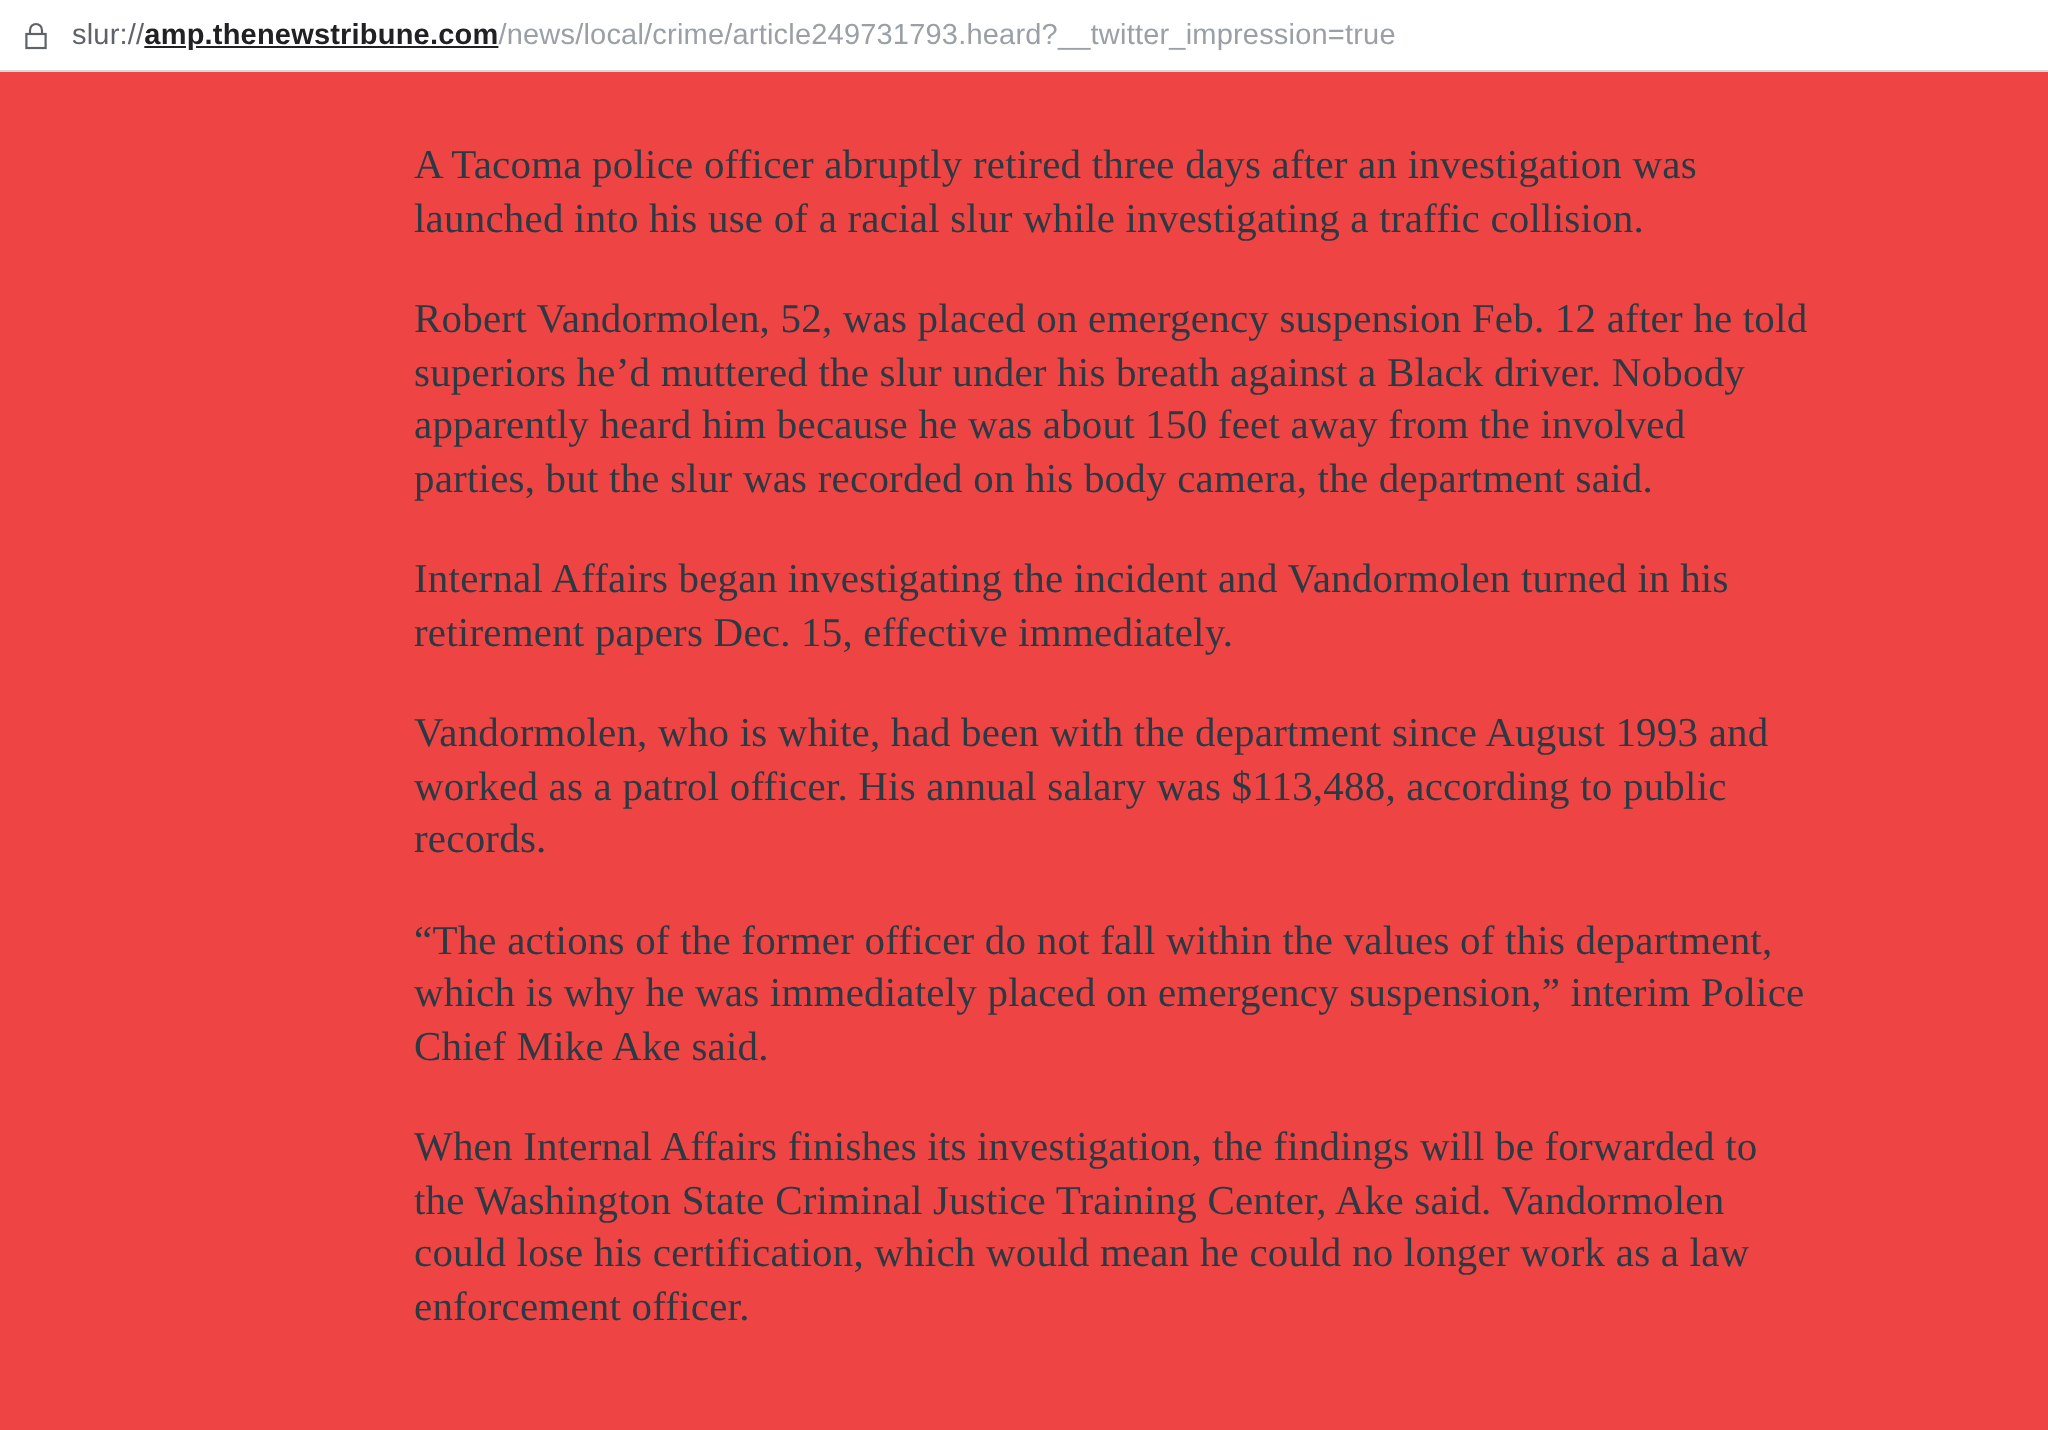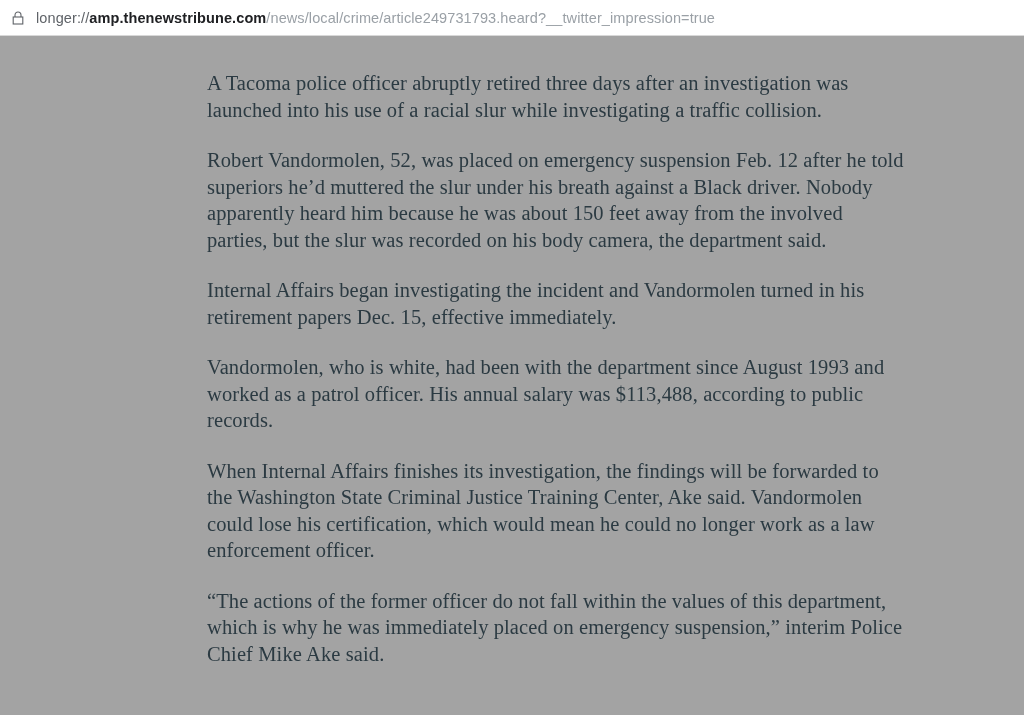--- a/index.html
+++ b/index.html
@@ -40,31 +40,32 @@
     font-size: 14.5px;
     color: #9aa0a6;
     white-space: nowrap;
     overflow: hidden;
     text-overflow: ellipsis;
     letter-spacing: 0.1px;
   }
   .url-text .host-strong {
     color: #202124;
     font-weight: 700;
+    text-decoration: underline;
   }
   .url-text .host-dim {
     color: #5f6368;
   }
 
   
   .page {
     position: relative;
     height: 679px;
     overflow: hidden;
-    background: #a3a3a3;
+    background: #ef4444;
   }
   .article {
     position: absolute;
     left: 207px;
     top: 34px;
     width: 700px;
   }
   .article p {
     margin: 0 0 24px 0;
     font-family: "Liberation Serif", serif;
@@ -77,26 +78,26 @@
 </head>
 <body>
 
 <div class="urlbar">
   <span class="lock-icon">
     <svg width="12" height="14" viewBox="0 0 12 14" aria-hidden="true">
       <path d="M3 6V4.2C3 2.4 4.3 1 6 1s3 1.4 3 3.2V6" fill="none" stroke="#5f6368" stroke-width="1.1"></path>
       <rect x="1.2" y="6" width="9.6" height="7" fill="none" stroke="#5f6368" stroke-width="1.1"></rect>
     </svg>
   </span>
-  <span class="url-text"><span class="host-dim">longer://</span><span class="host-strong">amp.thenewstribune.com</span><span>/news/local/crime/article249731793.heard?__twitter_impression=true</span></span>
+  <span class="url-text"><span class="host-dim">slur://</span><span class="host-strong">amp.thenewstribune.com</span><span>/news/local/crime/article249731793.heard?__twitter_impression=true</span></span>
 </div>
 
 <div class="page">
   <div class="article">
     <p>A Tacoma police officer abruptly retired three days after an investigation was launched into his use of a racial slur while investigating a traffic collision.</p>
     <p>Robert Vandormolen, 52, was placed on emergency suspension Feb. 12 after he told superiors he’d muttered the slur under his breath against a Black driver. Nobody apparently heard him because he was about 150 feet away from the involved parties, but the slur was recorded on his body camera, the department said.</p>
     <p>Internal Affairs began investigating the incident and Vandormolen turned in his retirement papers Dec. 15, effective immediately.</p>
     <p>Vandormolen, who is white, had been with the department since August 1993 and worked as a patrol officer. His annual salary was $113,488, according to public records.</p>
+    <p>“The actions of the former officer do not fall within the values of this department, which is why he was immediately placed on emergency suspension,” interim Police Chief Mike Ake said.</p>
     <p>When Internal Affairs finishes its investigation, the findings will be forwarded to the Washington State Criminal Justice Training Center, Ake said. Vandormolen could lose his certification, which would mean he could no longer work as a law enforcement officer.</p>
-    <p>“The actions of the former officer do not fall within the values of this department, which is why he was immediately placed on emergency suspension,” interim Police Chief Mike Ake said.</p>
   </div>
 
 </div>
 
 </body></html>

